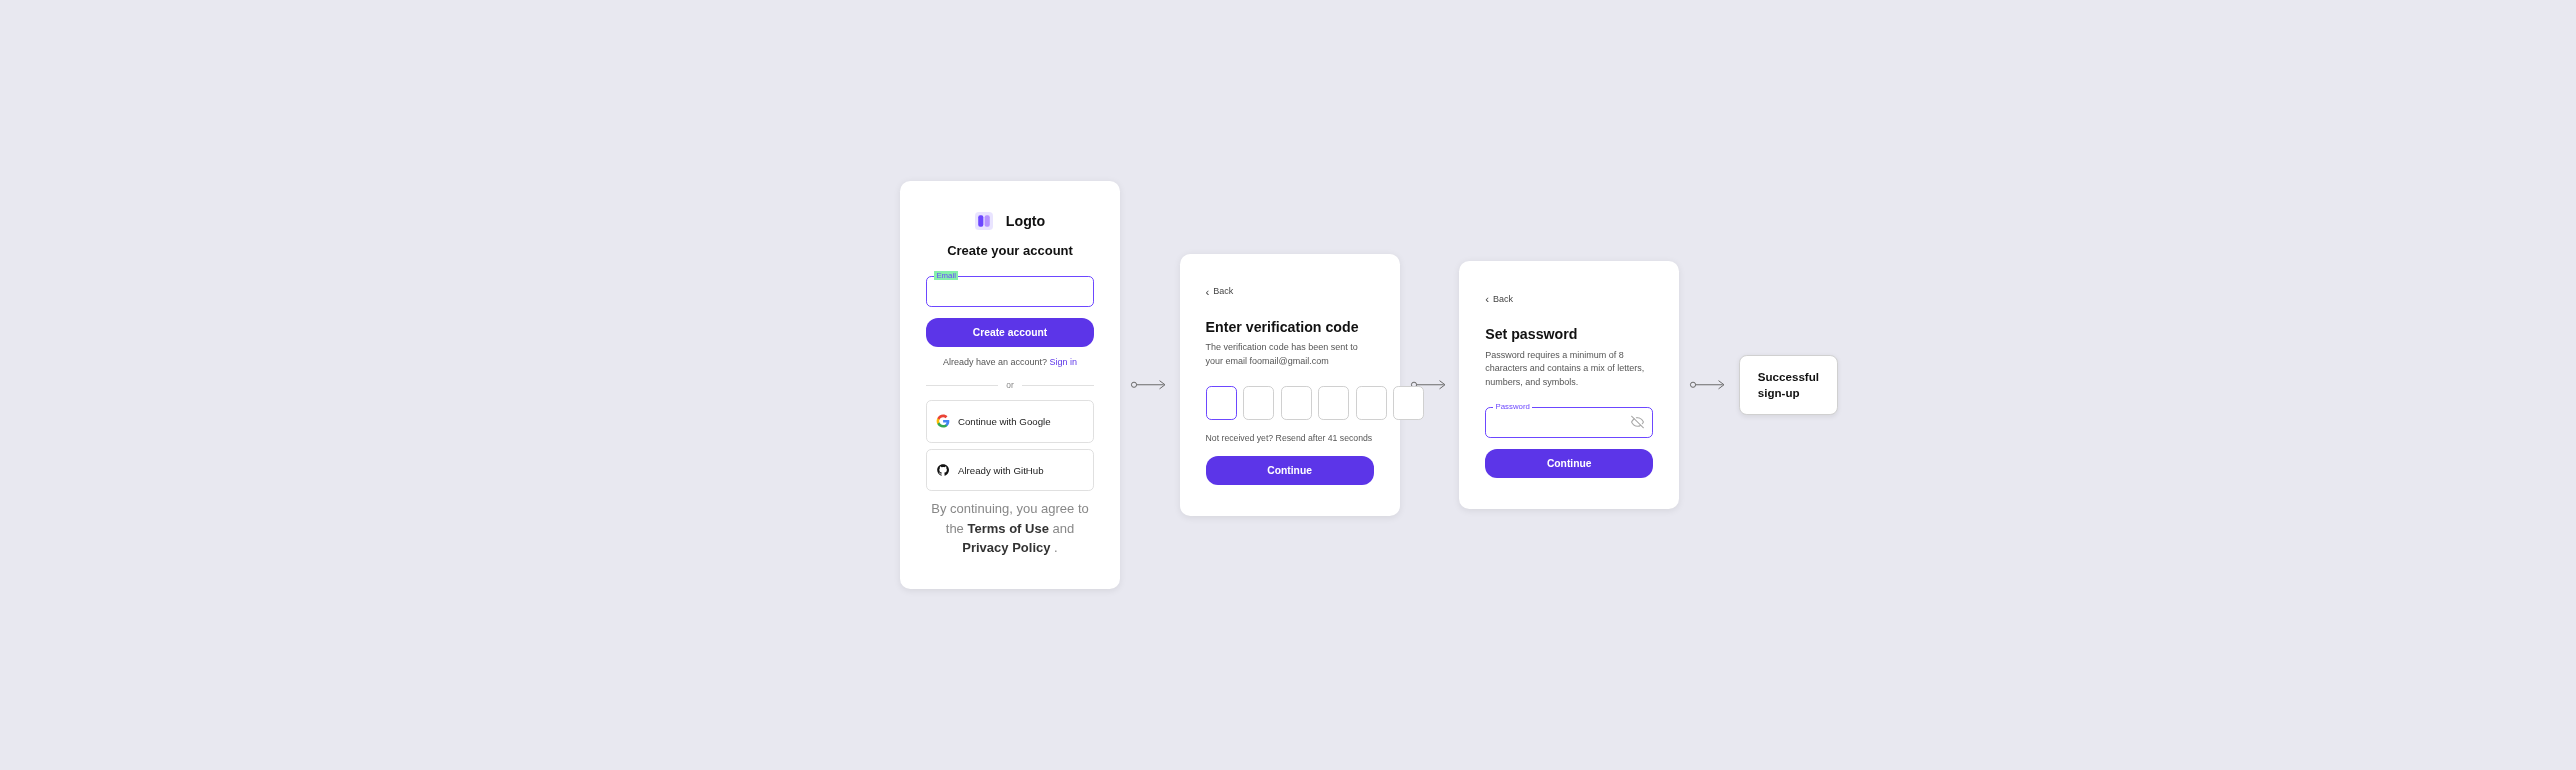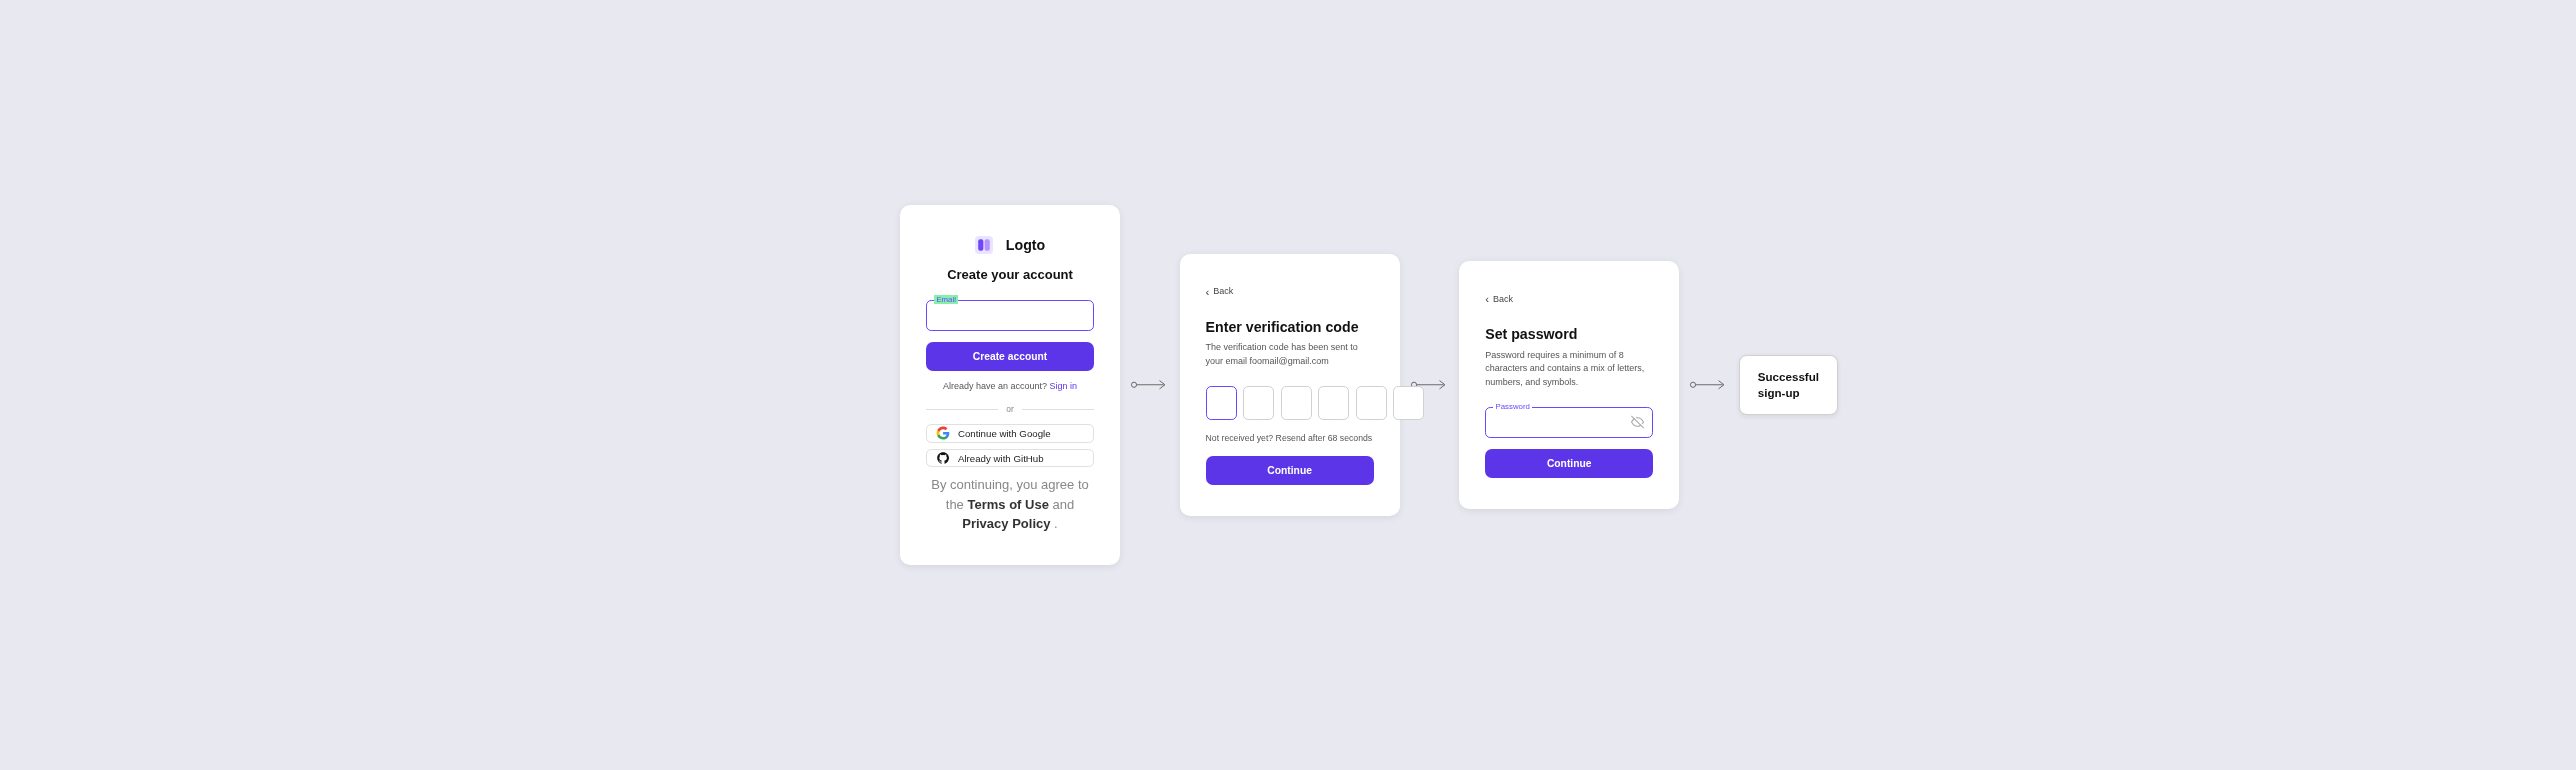--- a/index.html
+++ b/index.html
@@ -85,21 +85,21 @@
       font-size: 9.7px;
       outline: none;
       color: #111;
     }
     .primary-btn {
       width: 100%;
       padding: 9px;
       background: #5c35e8;
       color: #fff;
       border: none;
-      border-radius: 7px;
+      border-radius: 12px;
       font-size: 10.3px;
       font-weight: 600;
       cursor: pointer;
       margin-bottom: 10.3px;
     }
     .sign-in-text {
       text-align: center;
       font-size: 9px;
       color: #555;
       margin-bottom: 13px;
@@ -119,21 +119,21 @@
       flex: 1;
       height: 0.6px;
       background: #e0e0e0;
     }
     .divider-text {
       font-size: 8.4px;
       color: #888;
     }
     .social-btn {
       width: 100%;
-      padding: 1px 9px;
+      padding: 13px 9px;
       background: #fff;
       border: 1px solid #e0e0e0;
       border-radius: 5.2px;
       font-size: 9.7px;
       font-weight: 500;
       color: #222;
       cursor: pointer;
       display: flex;
       align-items: center;
       gap: 7.8px;
@@ -339,21 +339,21 @@
 
     <div class="otp-container">
       <input class="otp-input" maxlength="1" type="text" style="">
       <input class="otp-input" maxlength="1" type="text" style="border-color: rgb(208, 208, 208);">
       <input class="otp-input" maxlength="1" type="text" style="border-color: rgb(208, 208, 208);">
       <input class="otp-input" maxlength="1" type="text" style="border-color: rgb(208, 208, 208);">
       <input class="otp-input" maxlength="1" type="text" style="border-color: rgb(208, 208, 208);">
       <input class="otp-input" maxlength="1" type="text" style="border-color: rgb(208, 208, 208);">
     </div>
 
-    <div class="resend-text">Not received yet? Resend after 68 seconds</div>
+    <div class="resend-text">Not received yet? Resend after 41 seconds</div>
 
     <button class="primary-btn" style="margin-bottom:0;">Continue</button>
   </div>
 
   <div class="arrow-connector">
     <svg viewBox="0 0 60 24" fill="none" xmlns="http://www.w3.org/2000/svg">
       <circle cx="6" cy="12" r="4" stroke="#666" stroke-width="1.5" fill="none"></circle>
       <line x1="10" y1="12" x2="52" y2="12" stroke="#666" stroke-width="1.5"></line>
       <polyline points="46,6 54,12 46,18" stroke="#666" stroke-width="1.5" fill="none" stroke-linecap="round" stroke-linejoin="round"></polyline>
     </svg>

